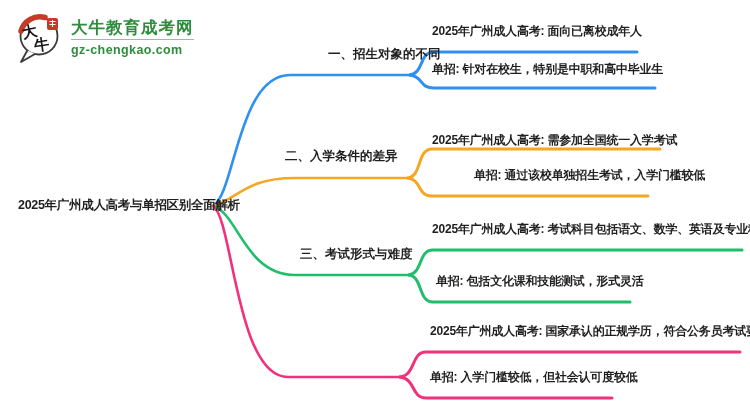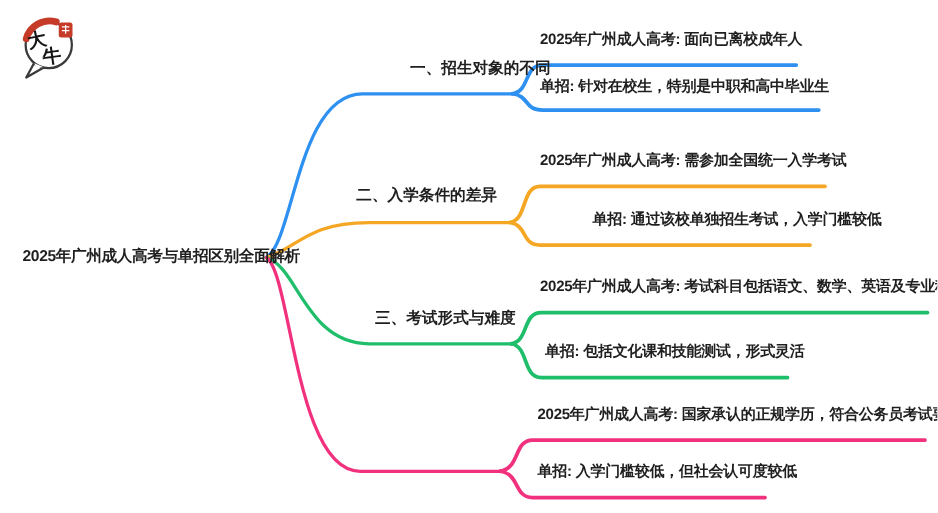--- a/index.html
+++ b/index.html
@@ -13,21 +13,21 @@
   .branch-label{font-size:12.5px;font-weight:700;line-height:17px;}
   .leaf-label{font-size:12px;font-weight:600;line-height:17px;letter-spacing:-0.2px;}
   
   #bl0{left:285px;top:46px;margin-left:43px;}
   #bl1{left:285px;top:148px;text-align:right;}
   #bl2{left:300px;top:246px;text-align:center;}
   #bl3{left:287px;top:348px;}
   
   #lf00{left:432px;top:23px;}
   #lf01{left:432px;top:61px;}
-  #lf10{left:432px;top:120px;}
+  #lf10{left:432px;top:132px;}
   #lf11{left:432px;top:167px;margin-left:42px;}
   #lf20{left:432px;top:221px;}
   #lf21{left:436px;top:273px;}
   #lf30{left:430px;top:323px;}
   #lf31{left:430px;top:369px;}
   
   .logo{position:absolute;left:14px;top:10px;display:flex;align-items:center;gap:7px;}
   .logo-text{display:flex;flex-direction:column;}
   .logo-name{color:#2f8c3e;font-weight:700;font-size:16.5px;letter-spacing:1px;line-height:20px;}
   .logo-domain{color:#2f8c3e;font-weight:700;font-size:12.5px;line-height:16px;border-top:1px solid #9fb7a3;margin-top:2px;padding-top:2px;letter-spacing:0.4px;}
@@ -60,20 +60,24 @@
     <svg width="50" height="54" viewBox="0 0 50 54" xmlns="http://www.w3.org/2000/svg">
       <path d="M13 41 L7 52 L21 44 Z" fill="#ffffff" stroke="#3a3a3a" stroke-width="1.8" stroke-linejoin="round"></path>
       <circle cx="25" cy="26" r="18.5" fill="#ffffff" stroke="#3a3a3a" stroke-width="1.8"></circle>
       <path d="M13.5 40.5 L20.5 43.5 L15 44.8 Z" fill="#ffffff" stroke="none"></path>
       <path d="M7 21 A19.5 19.5 0 0 1 31 7.5" stroke="#C63A28" stroke-width="5.5" fill="none" stroke-linecap="round"></path>
       <rect x="33" y="8" width="11" height="12" rx="2" fill="#C63A28"></rect>
       <path d="M35.5 11.5 h6 M35.5 14.5 h6 M38.5 10 v7" stroke="#ffffff" stroke-width="1"></path>
       <text x="8" y="27" font-size="15" font-weight="bold" fill="#151515" font-family="'DejaVu Serif',serif" transform="rotate(-12 15 22)">大</text>
       <text x="20" y="40" font-size="15" font-weight="bold" fill="#151515" font-family="'DejaVu Serif',serif" transform="rotate(-8 26 34)">牛</text>
     </svg>
+    <div class="logo-text">
+      <span class="logo-name">大牛教育成考网</span>
+      <span class="logo-domain">gz-chengkao.com</span>
+    </div>
   </div>
 
   <div class="txt root-label">2025年广州成人高考与单招区别全面解析</div>
 
   <div class="txt branch-label" id="bl0">一、招生对象的不同</div>
   <div class="txt branch-label" id="bl1">二、入学条件的差异</div>
   <div class="txt branch-label" id="bl2">三、考试形式与难度</div>
 
   <div class="txt leaf-label" id="lf00">2025年广州成人高考: 面向已离校成年人</div>
   <div class="txt leaf-label" id="lf01">单招: 针对在校生，特别是中职和高中毕业生</div>

